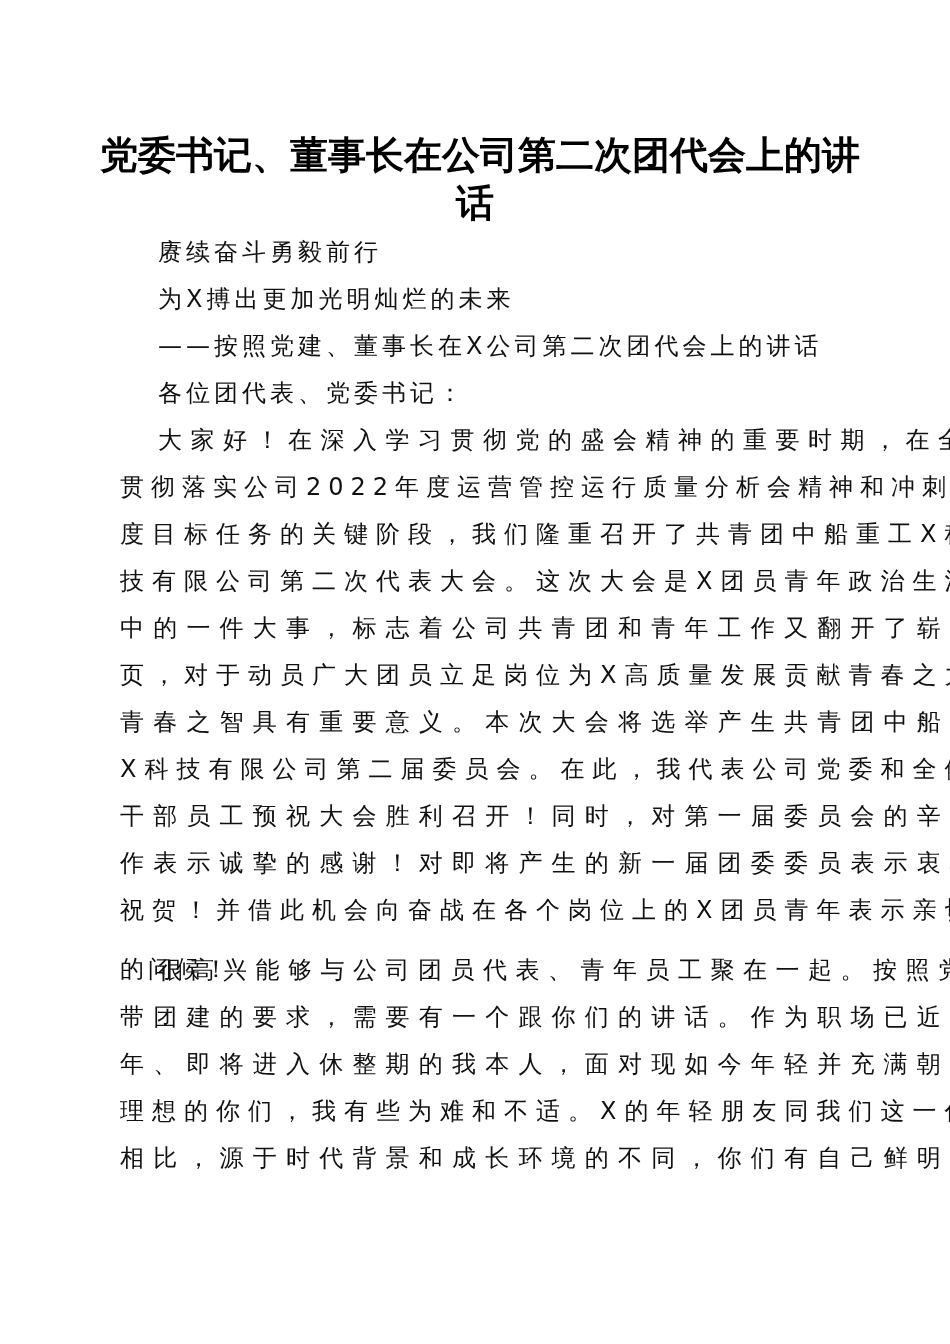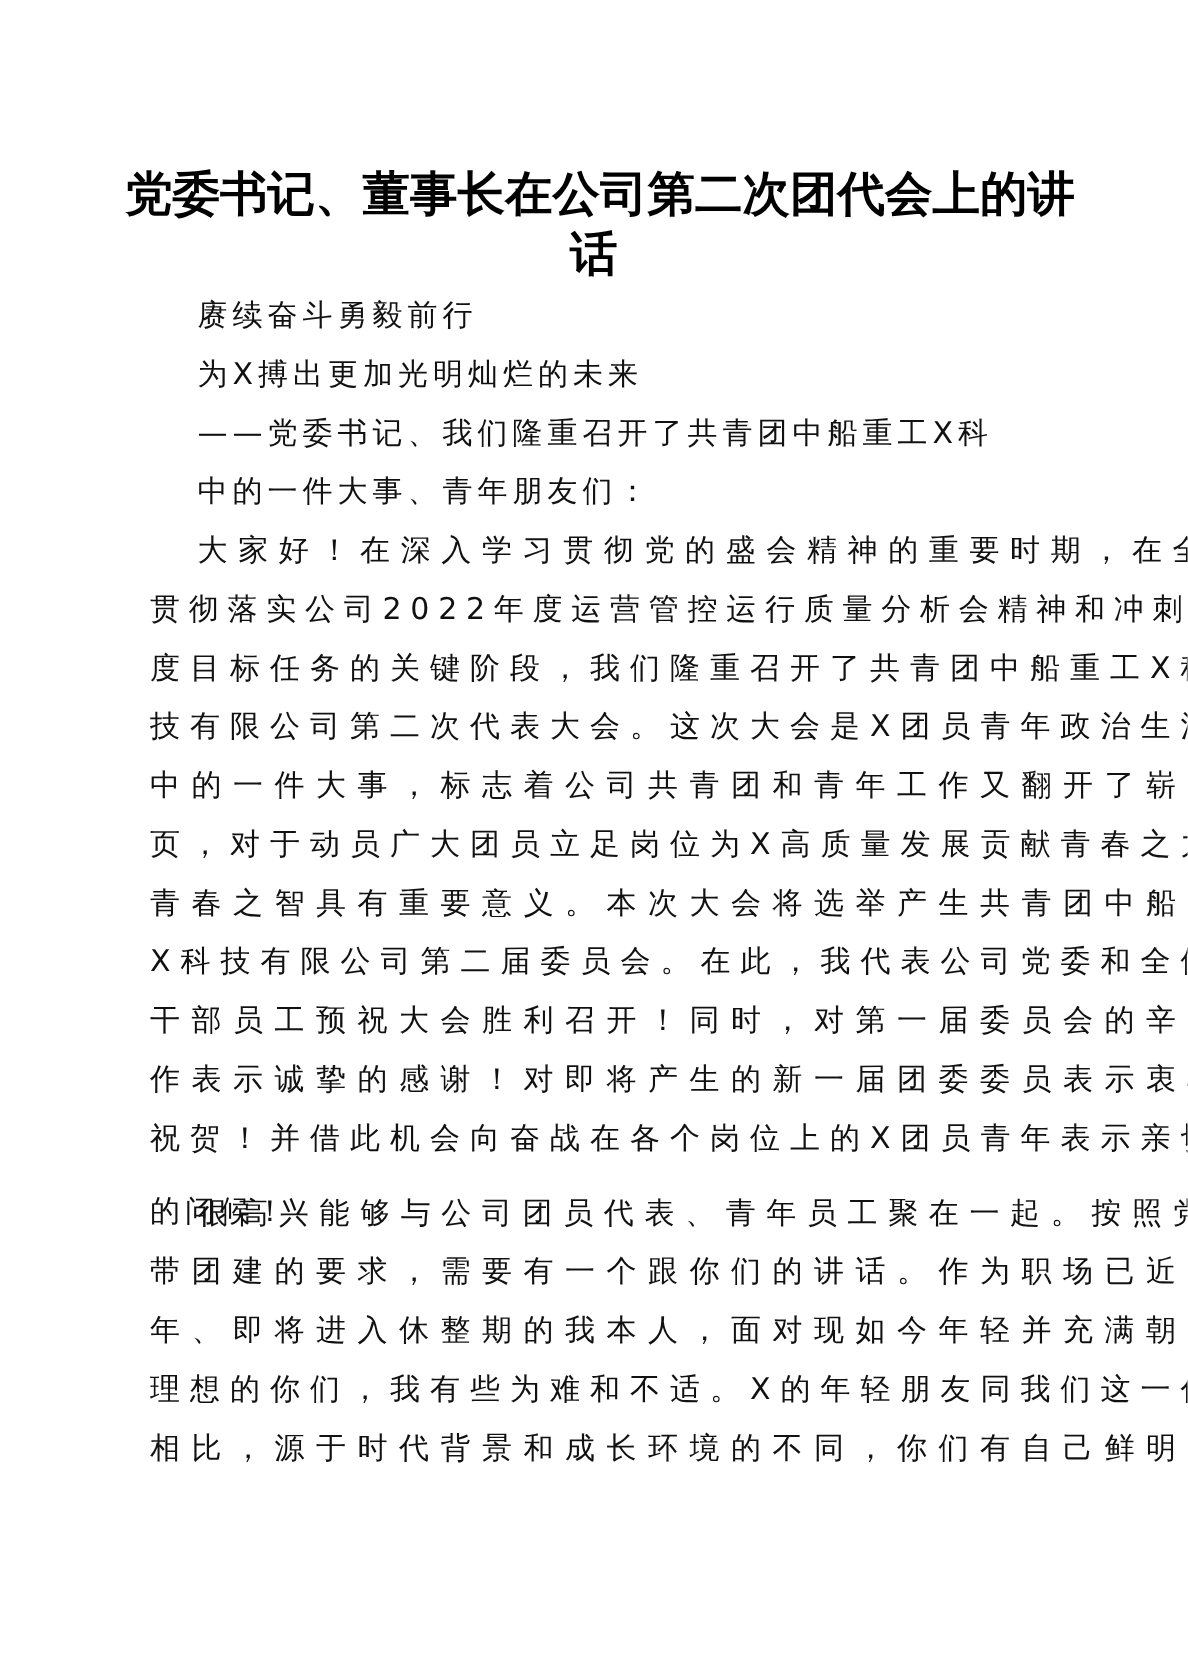--- a/index.html
+++ b/index.html
@@ -22,23 +22,23 @@
 </head>
 <body>
 
 <div class="page">
 
   <div class="title" style="top:131px;">党委书记、董事长在公司第二次团代会上的讲</div>
   <div class="title" style="top:179px;">话</div>
 
   <div class="line indent" style="top:236px;letter-spacing:4px;">赓续奋斗勇毅前行</div>
   <div class="line indent" style="top:283px;letter-spacing:4px;">为X搏出更加光明灿烂的未来</div>
-  <div class="line indent" style="top:330px;letter-spacing:4px;">——党委书记、我们隆重召开了共青团中船重工X科</div>
+  <div class="line indent" style="top:330px;letter-spacing:4px;">——按照党建、董事长在X公司第二次团代会上的讲话</div>
 
-  <div class="line indent" style="top:377px;letter-spacing:4px;">中的一件大事、青年朋友们：</div>
+  <div class="line indent" style="top:377px;letter-spacing:4px;">各位团代表、党委书记：</div>
 
   <div>
     <div class="line indent" style="top:424px;letter-spacing:8.5px;">大家好！在深入学习贯彻党的盛会精神的重要时期，在全面</div>
     <div class="line" style="top:471px;letter-spacing:7px;">贯彻落实公司2022年度运营管控运行质量分析会精神和冲刺年</div>
     <div class="line" style="top:518px;letter-spacing:8px;">度目标任务的关键阶段，我们隆重召开了共青团中船重工X科</div>
     <div class="line" style="top:565px;letter-spacing:8px;">技有限公司第二次代表大会。这次大会是X团员青年政治生活</div>
     <div class="line" style="top:612px;">中的一件大事，标志着公司共青团和青年工作又翻开了崭新一</div>
     <div class="line" style="top:659px;letter-spacing:8px;">页，对于动员广大团员立足岗位为X高质量发展贡献青春之力、</div>
     <div class="line" style="top:706px;">青春之智具有重要意义。本次大会将选举产生共青团中船重工</div>
     <div class="line" style="top:753px;letter-spacing:8px;">X科技有限公司第二届委员会。在此，我代表公司党委和全体</div>

